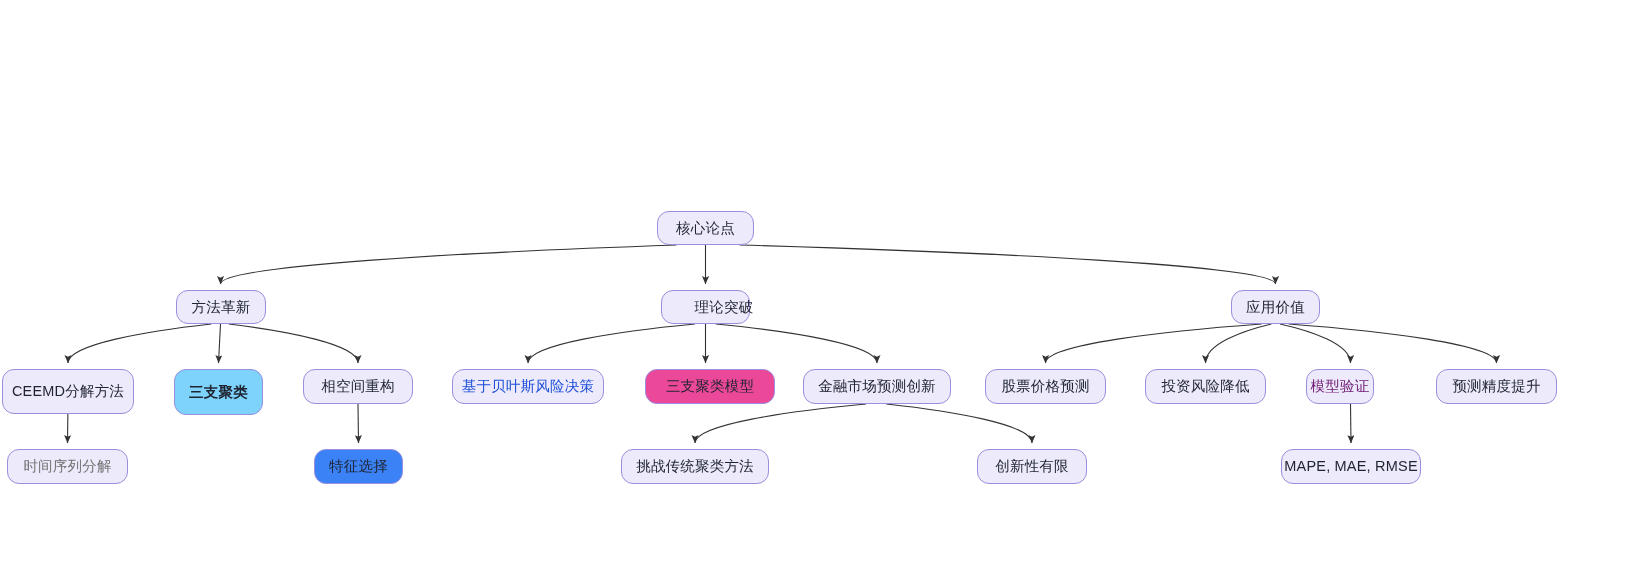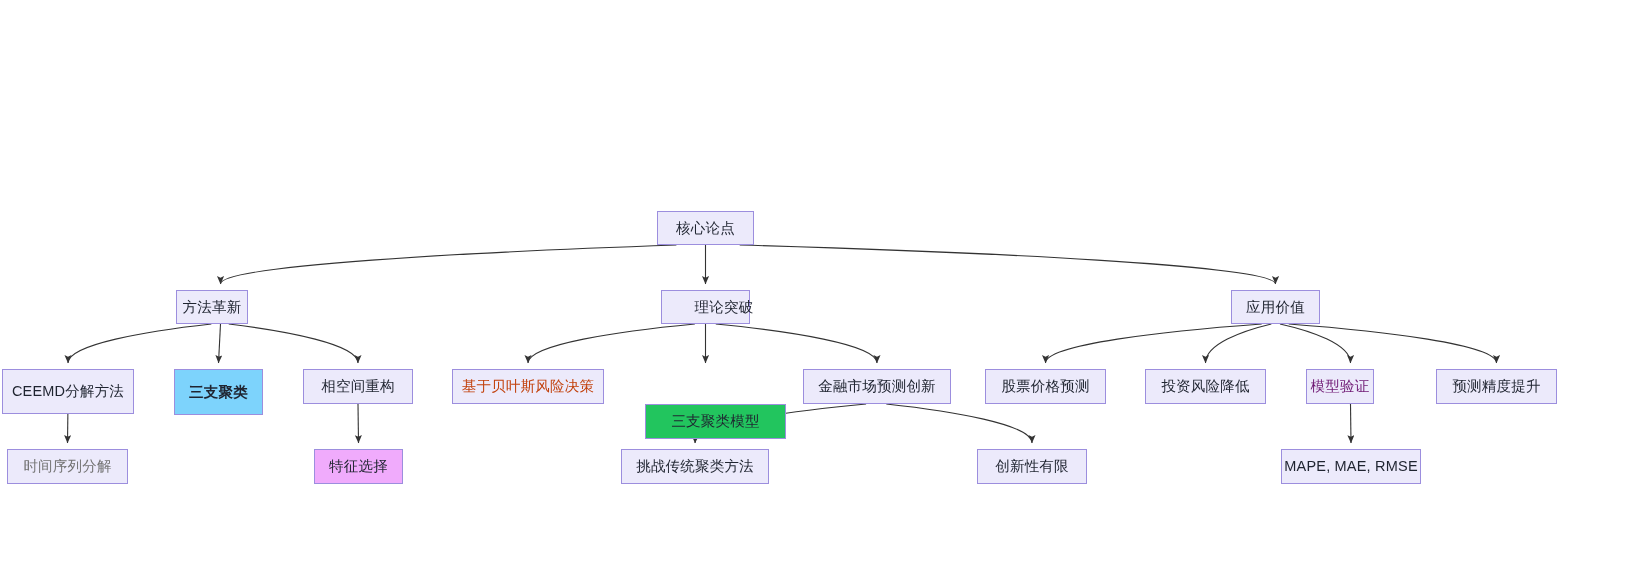--- a/index.html
+++ b/index.html
@@ -32,21 +32,21 @@
     stroke-width: 1.1px;
   }
   .node {
     position: absolute;
     box-sizing: border-box;
     display: flex;
     align-items: center;
     justify-content: center;
     background: #eceafb;
     border: 1px solid #9c8ede;
-    border-radius: 0;
+    border-radius: 12px;
     color: #1f2430;
     font-size: 14.5px;
     line-height: 1;
     white-space: nowrap;
     letter-spacing: 0.2px;
   }
   .node-label {
     display: block;
     pointer-events: none;
   }
@@ -79,63 +79,63 @@
         <path class="edge-path" d="M358,404 L358.5,443" stroke="#333333" marker-end="url(#arrow-head)"></path>
         <path class="edge-path" d="M866.08,404 C789.6400000000001,411.02 695,424.28 695,443" stroke="#333333" marker-end="url(#arrow-head)"></path>
         <path class="edge-path" d="M886.3,404 C951.4,411.02 1032,424.28 1032,443" stroke="#333333" marker-end="url(#arrow-head)"></path>
         <path class="edge-path" d="M1350.5,404 L1351,443" stroke="#333333" marker-end="url(#arrow-head)"></path>
       </g>
   </svg>
   <div id="node-layer">
       <div class="node" style="left: 657px; top: 211px; width: 97px; height: 34px; background: rgb(236, 234, 251); border-color: rgb(156, 142, 222); color: rgb(31, 36, 48);">
         <span class="node-label">核心论点</span>
       </div>
-      <div class="node" style="left: 176px; top: 290px; width: 72px; height: 34px; background: rgb(236, 234, 251); border-color: rgb(156, 142, 222); color: rgb(31, 36, 48);">
+      <div class="node" style="left: 176px; top: 290px; width: 90px; height: 34px; background: rgb(236, 234, 251); border-color: rgb(156, 142, 222); color: rgb(31, 36, 48);">
         <span class="node-label">方法革新</span>
       </div>
       <div class="node" style="left: 661px; top: 290px; width: 89px; height: 34px; background: rgb(236, 234, 251); border-color: rgb(156, 142, 222); color: rgb(31, 36, 48); padding-left: 37px;">
         <span class="node-label">理论突破</span>
       </div>
       <div class="node" style="left: 1231px; top: 290px; width: 89px; height: 34px; background: rgb(236, 234, 251); border-color: rgb(156, 142, 222); color: rgb(31, 36, 48);">
         <span class="node-label">应用价值</span>
       </div>
       <div class="node" style="left: 2px; top: 369px; width: 132px; height: 45px; background: rgb(236, 234, 251); border-color: rgb(156, 142, 222); color: rgb(31, 36, 48);">
         <span class="node-label">CEEMD分解方法</span>
       </div>
       <div class="node" style="left: 174px; top: 369px; width: 89px; height: 46px; background: #7dd3fc; border-color: rgb(156, 142, 222); color: rgb(31, 36, 48); font-weight: bold;">
         <span class="node-label">三支聚类</span>
       </div>
       <div class="node" style="left: 303px; top: 369px; width: 110px; height: 35px; background: rgb(236, 234, 251); border-color: rgb(156, 142, 222); color: rgb(31, 36, 48);">
         <span class="node-label">相空间重构</span>
       </div>
-      <div class="node" style="left: 452px; top: 369px; width: 152px; height: 35px; background: rgb(236, 234, 251); border-color: rgb(156, 142, 222); color: #c2410c;">
+      <div class="node" style="left: 452px; top: 369px; width: 152px; height: 35px; background: rgb(236, 234, 251); border-color: rgb(156, 142, 222); color: #1d4ed8;">
         <span class="node-label">基于贝叶斯风险决策</span>
       </div>
-      <div class="node" style="left: 645px; top: 369px; width: 141px; height: 35px; background: #22c55e; border-color: rgb(156, 142, 222); color: rgb(31, 36, 48); margin-top: 35px;">
+      <div class="node" style="left: 645px; top: 369px; width: 130px; height: 35px; background: #ec4899; border-color: rgb(156, 142, 222); color: rgb(31, 36, 48);">
         <span class="node-label">三支聚类模型</span>
       </div>
       <div class="node" style="left: 803px; top: 369px; width: 148px; height: 35px; background: rgb(236, 234, 251); border-color: rgb(156, 142, 222); color: rgb(31, 36, 48);">
         <span class="node-label">金融市场预测创新</span>
       </div>
       <div class="node" style="left: 985px; top: 369px; width: 121px; height: 35px; background: rgb(236, 234, 251); border-color: rgb(156, 142, 222); color: rgb(31, 36, 48);">
         <span class="node-label">股票价格预测</span>
       </div>
       <div class="node" style="left: 1145px; top: 369px; width: 121px; height: 35px; background: rgb(236, 234, 251); border-color: rgb(156, 142, 222); color: rgb(31, 36, 48);">
         <span class="node-label">投资风险降低</span>
       </div>
       <div class="node" style="left: 1306px; top: 369px; width: 68px; height: 35px; background: rgb(236, 234, 251); border-color: rgb(156, 142, 222); color: #701a75; text-align: center;">
         <span class="node-label">模型验证</span>
       </div>
       <div class="node" style="left: 1436px; top: 369px; width: 121px; height: 35px; background: rgb(236, 234, 251); border-color: rgb(156, 142, 222); color: rgb(31, 36, 48);">
         <span class="node-label">预测精度提升</span>
       </div>
       <div class="node" style="left: 7px; top: 449px; width: 121px; height: 35px; background: rgb(236, 234, 251); border-color: rgb(156, 142, 222); color: #737373;">
         <span class="node-label">时间序列分解</span>
       </div>
-      <div class="node" style="left: 314px; top: 449px; width: 89px; height: 35px; background: #f0abfc; border-color: rgb(156, 142, 222); color: rgb(31, 36, 48);">
+      <div class="node" style="left: 314px; top: 449px; width: 89px; height: 35px; background: #3b82f6; border-color: rgb(156, 142, 222); color: rgb(31, 36, 48);">
         <span class="node-label">特征选择</span>
       </div>
       <div class="node" style="left: 621px; top: 449px; width: 148px; height: 35px; background: rgb(236, 234, 251); border-color: rgb(156, 142, 222); color: rgb(31, 36, 48);">
         <span class="node-label">挑战传统聚类方法</span>
       </div>
       <div class="node" style="left: 977px; top: 449px; width: 110px; height: 35px; background: rgb(236, 234, 251); border-color: rgb(156, 142, 222); color: rgb(31, 36, 48);">
         <span class="node-label">创新性有限</span>
       </div>
       <div class="node" style="left: 1281px; top: 449px; width: 140px; height: 35px; background: rgb(236, 234, 251); border-color: rgb(156, 142, 222); color: rgb(31, 36, 48);">
         <span class="node-label">MAPE, MAE, RMSE</span>

